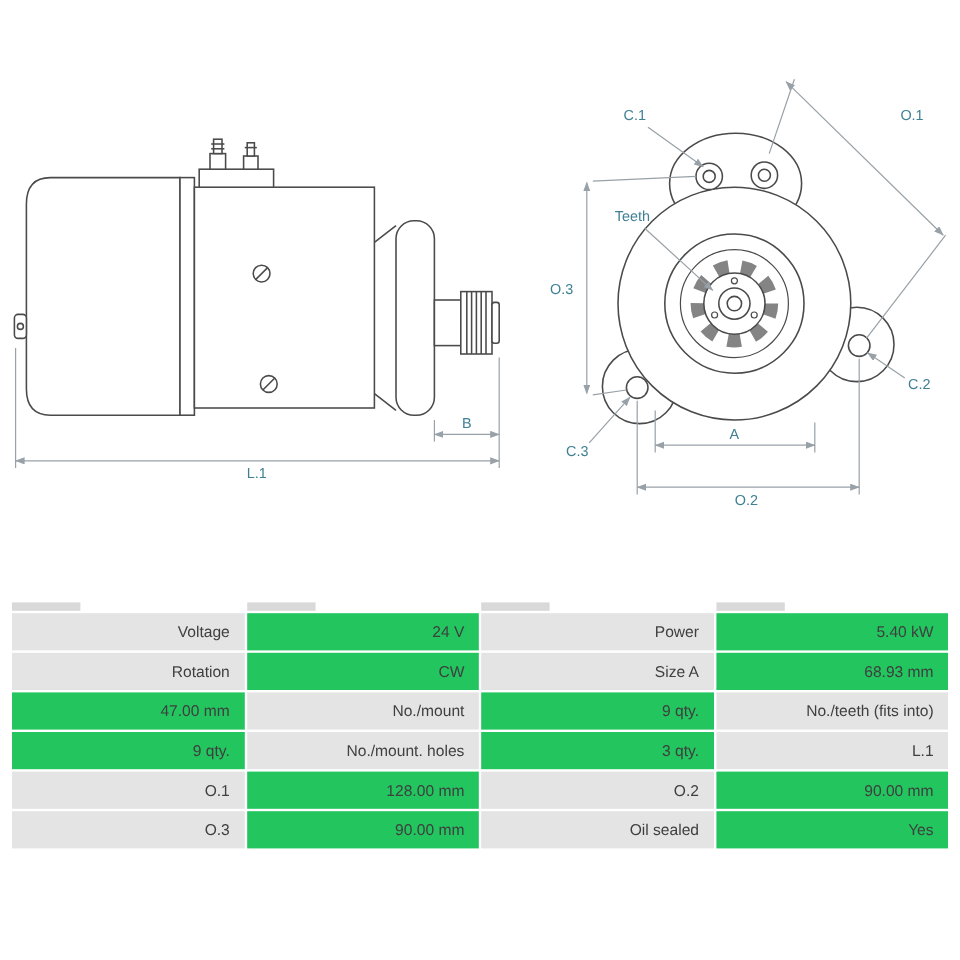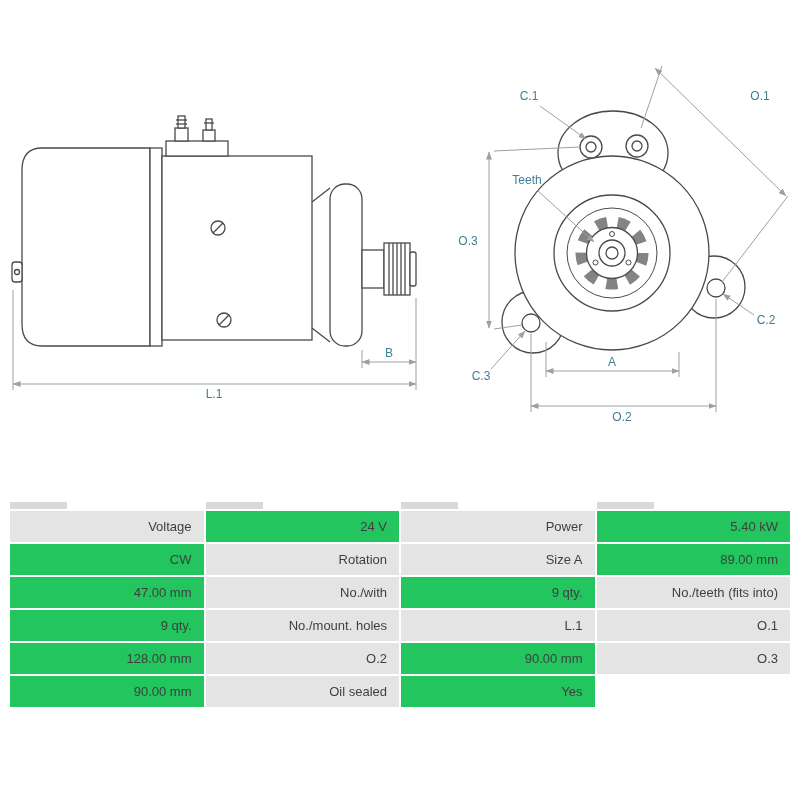--- a/index.html
+++ b/index.html
@@ -158,32 +158,33 @@
       <div>
           <div class="tab"></div>
         </div>
     </div>
     <div class="grid">
       <div class="cell label">Voltage</div>
       <div class="cell value">24 V</div>
       <div class="cell label">Power</div>
       <div class="cell value">5.40 kW</div>
 
+      <div class="cell label">Rotation</div>
       <div class="cell value">CW</div>
-      <div class="cell label">Rotation</div>
       <div class="cell label">Size A</div>
-      <div class="cell value">89.00 mm</div>
+      <div class="cell value">68.93 mm</div>
 
       <div class="cell value">47.00 mm</div>
-      <div class="cell label">No./with</div>
+      <div class="cell label">No./mount</div>
       <div class="cell value">9 qty.</div>
 
       <div class="cell label">No./teeth (fits into)</div>
       <div class="cell value">9 qty.</div>
       <div class="cell label">No./mount. holes</div>
+      <div class="cell value">3 qty.</div>
 
       <div class="cell label">L.1</div>
 
       <div class="cell label">O.1</div>
       <div class="cell value">128.00 mm</div>
       <div class="cell label">O.2</div>
       <div class="cell value">90.00 mm</div>
 
       <div class="cell label">O.3</div>
       <div class="cell value">90.00 mm</div>

